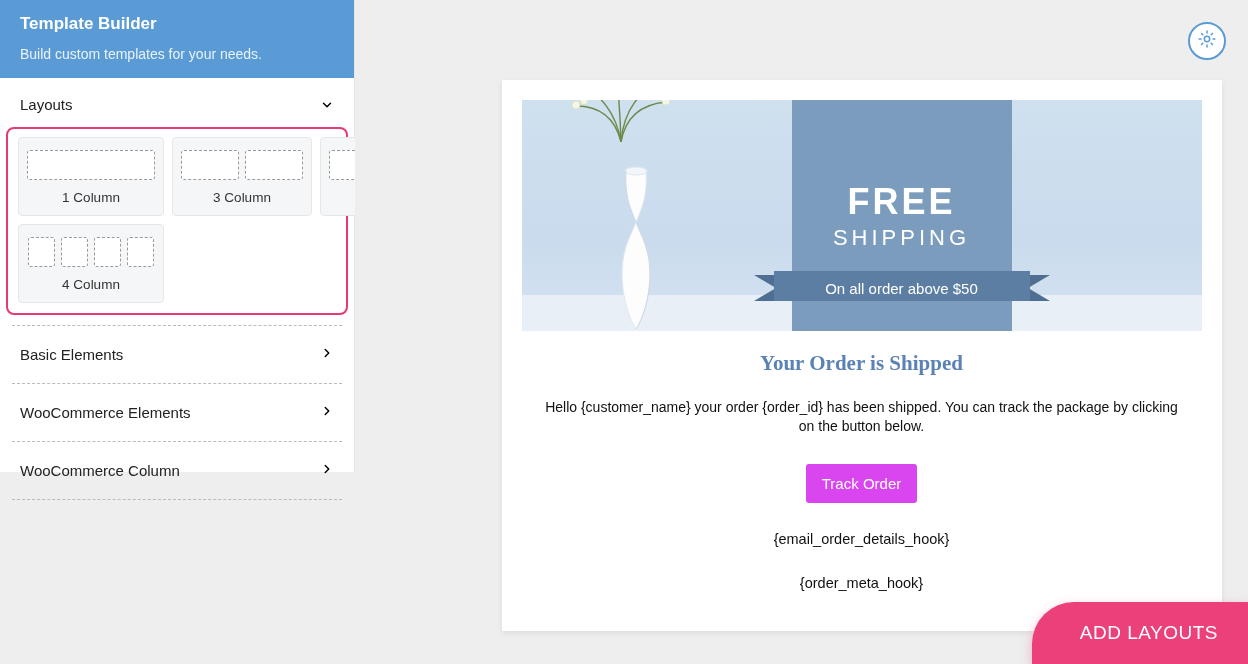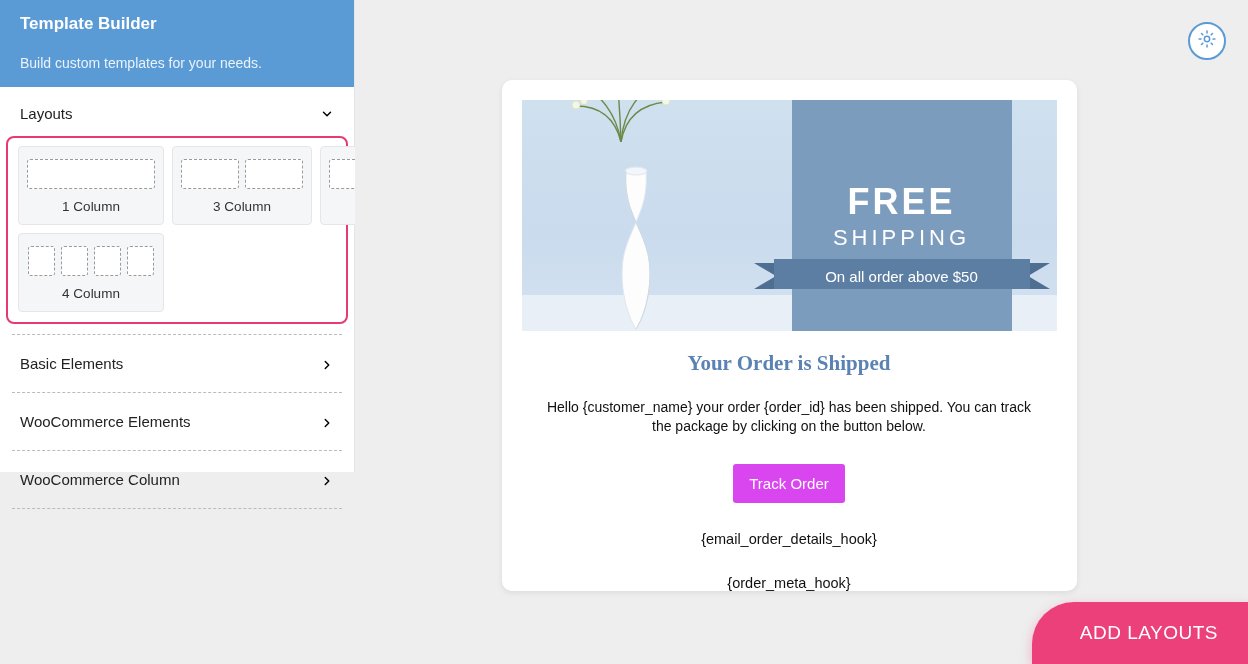--- a/index.html
+++ b/index.html
@@ -20,21 +20,21 @@
     display: flex;
     flex-direction: column;
     border-right: 1px solid #e5e5e5;
   }
   .sidebar-header {
     background: #5a9bd5;
     color: #fff;
     padding: 14px 20px 16px 20px;
   }
   .sidebar-title { font-size: 17px; font-weight: 600; }
-  .sidebar-subtitle { font-size: 14px; margin-top: 21px; color: #eaf2fb; }
+  .sidebar-subtitle { font-size: 14px; margin-top: 12px; color: #eaf2fb; }
   .section { }
   .section-header {
     display: flex; align-items: center; justify-content: space-between;
     padding: 18px 20px 14px 20px;
     font-size: 15px; color: #222;
     cursor: pointer;
   }
   .chevron {
     width: 14px; height: 14px; display:inline-block;
   }
@@ -71,21 +71,21 @@
   .layout-card-2 .dashed-box { flex: 0 0 58px; }
   .layout-card-3 .dashed-box { flex: 0 0 38px; }
   .layout-card-4 .dashed-box { flex: 0 0 27px; }
   .layout-label { font-size: 13.5px; color: #333; }
   .dashed-separator {
     border: none;
     border-top: 1px dashed #bbb;
     margin: 0 12px;
   }
   .collapsed-row {
-    display:flex; align-items:flex-end; justify-content:space-between;
+    display:flex; align-items:flex-start; justify-content:space-between;
     padding: 20px 20px;
     font-size: 15px; color:#222;
     cursor:pointer;
   }
 
   
   .main {
     position: absolute;
     left: 355px; top: 0; right: 0; bottom: 0;
     background: #eeeeee;
@@ -100,24 +100,24 @@
     background: #fff;
     display:flex; align-items:center; justify-content:center;
     cursor:pointer;
   }
   .gear-btn svg { width: 20px; height: 20px; stroke:#5a9bd5; fill:none; }
 
   .canvas {
     position: absolute;
     top: 80px;
     left: calc((100% - 600px)/2);
-    width: 575px;
+    width: 720px;
     background: #fff;
     box-shadow: 0 2px 6px rgba(0,0,0,0.08);
-    border-radius: 10px;
+    padding-bottom: 40px;
   }
   .hero {
     position: relative;
     margin: 20px;
     height: 231px;
     overflow: hidden;
   }
   .hero-bg {
     position:absolute; inset:0;
     background: linear-gradient(180deg,#cfe0ef 0%, #c9dbed 60%, #d6e3f1 100%);
@@ -139,21 +139,21 @@
   .hero-panel {
     position:absolute;
     left: 270px; top:0; bottom:0; width:220px;
     background: #7c9cbd;
     display:flex; flex-direction:column; align-items:center; justify-content:center;
     color:#fff;
   }
   .hero-free { font-size: 36px; font-weight:800; letter-spacing: 3px; }
   .hero-ship { font-size: 22px; letter-spacing: 4px; margin-top: 2px; font-weight:500;}
   .ribbon-wrap {
-    position:absolute; bottom: 38px; left: 232px; width: 296px; height: 34px;
+    position:absolute; bottom: 26px; left: 232px; width: 296px; height: 34px;
     display:flex; align-items:center; justify-content:center;
   }
   .ribbon-wrap svg { position:absolute; inset:0; }
   .ribbon-text { position:relative; color:#fff; font-size:15px; z-index:2; }
 
   .order-title {
     text-align:center;
     font-family: Georgia, "Times New Roman", serif;
     font-size: 21px;
     font-weight: 700;

